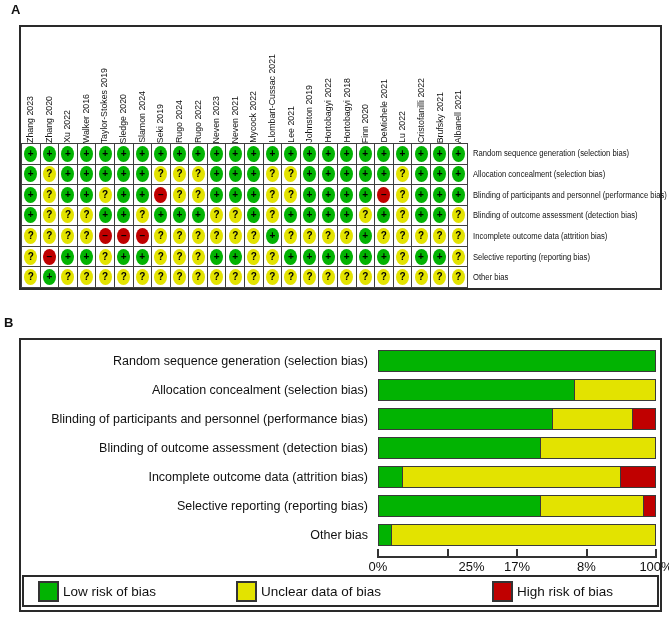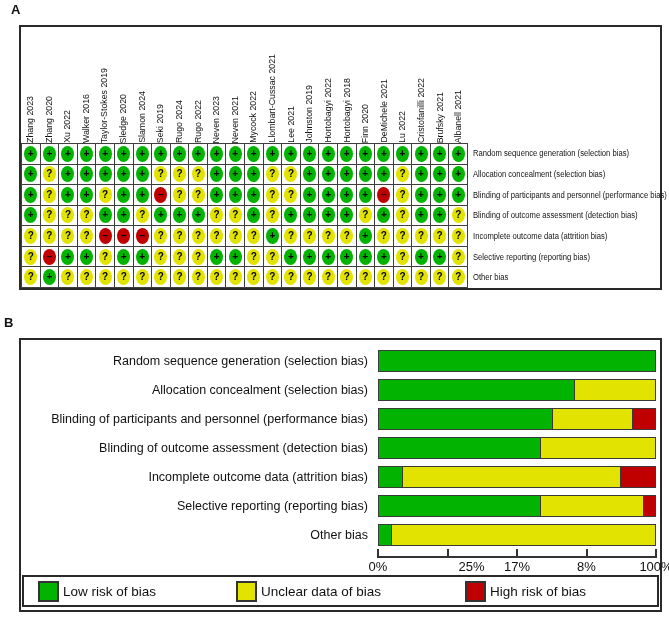--- a/index.html
+++ b/index.html
@@ -725,19 +725,19 @@
       </div>
     <div id="pb-legend">
         <div class="legend-item" style="left: 14px;">
           <div class="legend-swatch low"></div>
           <div class="legend-label">Low risk of bias</div>
         </div>
         <div class="legend-item" style="left: 212px;">
           <div class="legend-swatch unclear"></div>
           <div class="legend-label">Unclear data of bias</div>
         </div>
-        <div class="legend-item" style="left: 441px; justify-content: center;">
+        <div class="legend-item" style="left: 468px; justify-content: center;">
           <div class="legend-swatch high"></div>
           <div class="legend-label">High risk of bias</div>
         </div>
       </div>
   </div>
 </div>
 
 </body></html>

